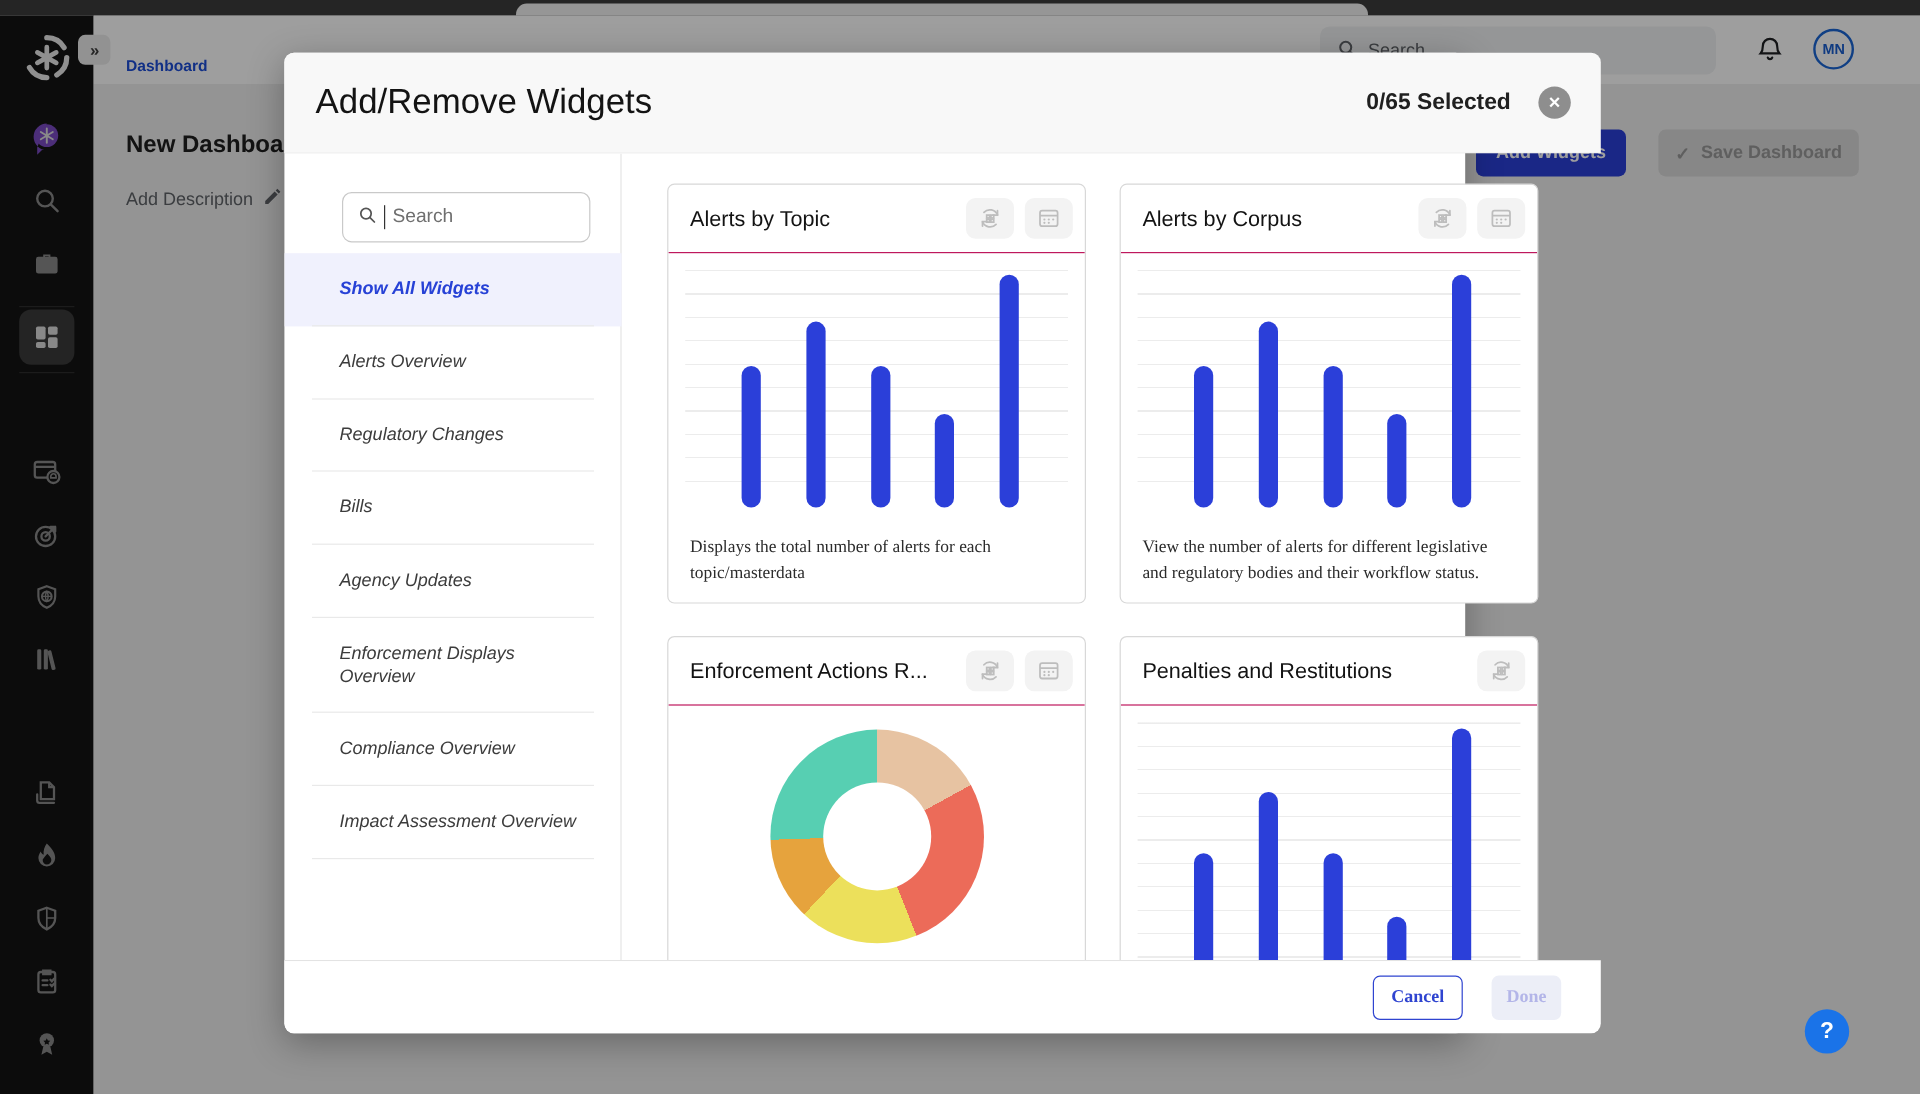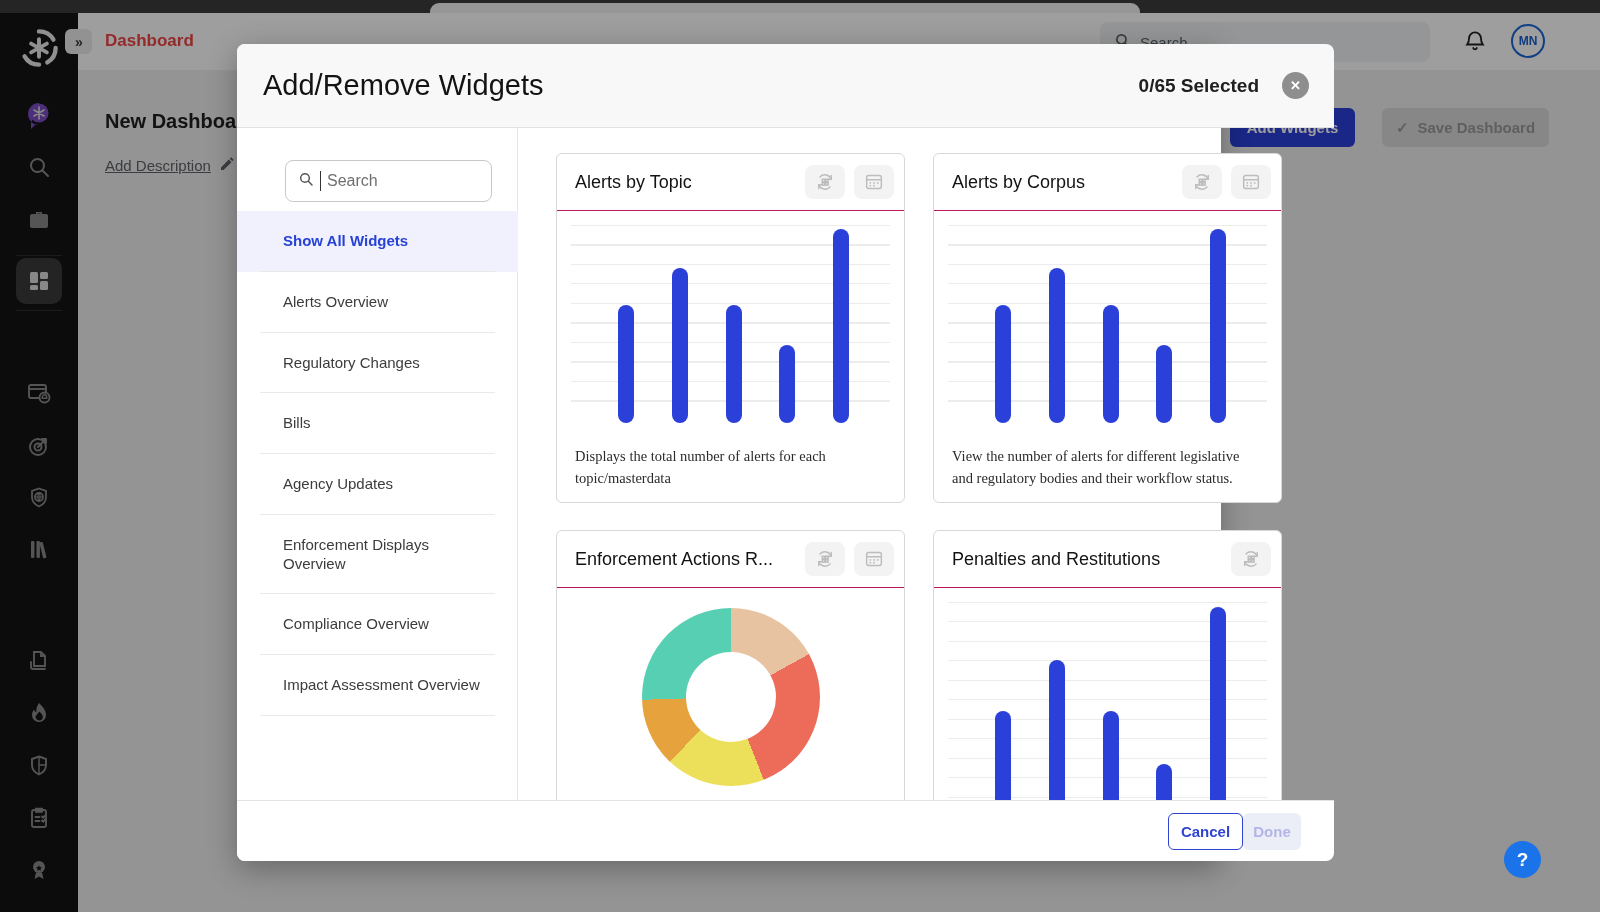--- a/index.html
+++ b/index.html
@@ -14,71 +14,71 @@
   
   .app-sidebar { left:0; top:13px; width:78px; height:899px; background:#141414; }
   .side-ic { position:absolute; left:50%; transform:translate(-50%,-50%); display:flex; align-items:center; justify-content:center; }
   .side-ic svg { display:block; }
   .side-divider { position:absolute; left:16px; width:46px; height:1px; background:#2e2e2e; }
   .tile { width:46px; height:46px; background:#3a3a3a; border-radius:10px; }
 
   
   .app-topbar { left:78px; top:13px; width:1522px; height:57px; background:#ffffff; }
   .expand-btn { left:-13px; top:16px; width:27px; height:25px; background:#ececec; border-radius:6px; color:#3c3c3c; font-size:14px; font-weight:700; display:flex; align-items:center; justify-content:center; letter-spacing:-1px; }
-  .app-title { left:27px; top:18px; font-size:17px; font-weight:600; color:#ef4444; }
+  .app-title { left:27px; top:34px; font-size:13px; font-weight:600; color:#1d4ed8; }
   .top-search { left:1022px; top:9px; width:330px; height:40px; background:#f1f3f4; border-radius:8px; display:flex; align-items:center; padding-left:14px; gap:9px; color:#5f6368; font-size:15px; }
   .bell { left:1384px; top:15px; }
   .avatar { left:1433px; top:11px; width:34px; height:34px; border-radius:50%; border:2px solid #1a66d6; background:#fff; color:#1a5fd0; font-size:12px; font-weight:700; display:flex; align-items:center; justify-content:center; }
 
   
   .app-content { left:78px; top:70px; width:1522px; height:842px; background:#efefef; }
   .page-heading { left:27px; top:40px; font-size:20px; font-weight:700; color:#202020; }
-  .add-desc { left:27px; top:86px; font-size:15px; color:#5f6368; display:flex; gap:8px; align-items:center;text-decoration:underline; }
+  .add-desc { left:27px; top:86px; font-size:15px; color:#5f6368; display:flex; gap:8px; align-items:center; }
   .btn-add-widgets { left:1152px; top:38px; width:125px; height:39px; background:#2b3fd9; border-radius:6px; color:#fff; font-size:15px; font-weight:600; display:flex; align-items:center; justify-content:center; }
   .btn-save-dash { left:1304px; top:38px; width:167px; height:39px; background:#dadada; border-radius:6px; color:#9a9a9a; font-size:15px; font-weight:600; display:flex; align-items:center; justify-content:center; gap:9px; }
 
   
   .overlay { left:0; top:0; width:1600px; height:912px; background:rgba(0,0,0,0.38); z-index:50; }
 
   
   .modal { left:237px; top:44px; width:984px; height:817px; background:#fff; border-radius:8px; z-index:100; box-shadow:0 8px 30px rgba(0,0,0,0.3); }
   .modal-header { left:0; top:0; width:1097px; height:84px; background:#f8f8f8; border-bottom:1px solid #e3e3e3; border-radius:8px 8px 0 0; display:flex; align-items:center; }
   .modal-title { margin-left:26px; font-size:29px; font-weight:500; color:#131313; flex:1; }
   .sel-count { font-size:19px; font-weight:600; color:#202020; }
   .close-btn { width:27px; height:27px; border-radius:50%; background:#8e8e8e; color:#fff; font-size:13px; font-weight:700; display:flex; align-items:center; justify-content:center; margin:0 25px 0 23px; }
 
   .modal-body { left:0; top:84px; width:1097px; height:672px; overflow:hidden; }
 
   
   .cats { position:absolute; left:0; top:0; width:281px; height:672px; border-right:1px solid #e5e5e5; }
   .cat-search { position:absolute; left:48px; top:32px; width:207px; height:42px; border:1px solid #c9c9c9; border-radius:8px; display:flex; align-items:center; padding-left:12px; gap:6px; font-size:16px; color:#6f6f6f; }
   .caret { width:1px; height:20px; background:#333; }
   .cat-list { position:absolute; left:0; top:83px; width:281px; }
-  .cat { position:relative; padding:21px 36px 21px 46px; font-size:15px; color:#3c3c3c; line-height:1.25; }
+  .cat { position:relative; padding:21px 36px 21px 46px; font-size:15px; color:#3c3c3c; line-height:1.25;font-style:italic; }
   .cat::after { content:""; position:absolute; left:23px; right:23px; bottom:0; height:1px; background:#e9e9e9; }
   .cat.selected { background:#f0f1fd; color:#2742d6; font-weight:600; }
 
   
   .widgets { position:absolute; left:281px; top:0; width:816px; height:672px; padding:25px 0 0 38px; display:flex; flex-wrap:wrap; gap:27px 28px; align-content:flex-start; }
   .wcard { width:349px; height:350px; border:1px solid #d8d8d8; border-radius:6px; background:#fff; overflow:hidden; display:flex; flex-direction:column; }
   .wcard-head { height:57px; min-height:57px; border-bottom:1px solid #be185d; display:flex; align-items:center; padding:0 10px 0 18px; }
   .wcard-title { flex:1; font-size:18px; font-weight:500; color:#131313; white-space:nowrap; overflow:hidden; }
   .icon-btn { width:40px; height:34px; background:#f3f3f3; border-radius:8px; display:flex; align-items:center; justify-content:center; margin-left:9px; }
   .wchart { position:relative; height:222px; min-height:222px; }
   .wchart.tall { height:293px; min-height:293px; }
   .grid-bg { position:absolute; left:14px; right:14px; top:14px; bottom:14px;
              background:repeating-linear-gradient(to bottom, #ececec 0 1px, transparent 1px 19.5px); }
   .bars { position:absolute; left:0; right:0; top:16px; bottom:10px; display:flex; align-items:flex-end; justify-content:space-between; padding:0 55px 0 61px; }
   .vbar { width:16px; border-radius:8px; }
   .donut-wrap { position:absolute; left:0; right:0; top:20px; display:flex; justify-content:center; }
   .donut { position:relative; width:178px; height:178px; border-radius:50%; }
   .donut .hole { position:absolute; inset:44px; background:#fff; border-radius:50%; }
   .wdesc { flex:1; padding:13px 18px; font-size:14.5px; color:#2b2b2b; line-height:1.5;font-family:Liberation Serif, serif; }
 
-  .modal-footer { left:0; top:756px; width:1097px; height:61px; background:#fff; border-top:1px solid #e3e3e3; border-radius:0 0 8px 8px; display:flex; align-items:center; justify-content:flex-end; padding-right:33px; }
+  .modal-footer { left:0; top:756px; width:1097px; height:61px; background:#fff; border-top:1px solid #e3e3e3; border-radius:0 0 8px 8px; display:flex; align-items:center; justify-content:flex-end; gap:24px; padding-right:33px;font-family:Liberation Serif, serif; }
   .btn-cancel { width:75px; height:37px; border:1px solid #2f44d0; border-radius:6px; background:#fff; color:#2f44d0; font-size:15px; font-weight:600; display:flex; align-items:center; justify-content:center; }
   .btn-done { width:58px; height:37px; border-radius:6px; background:#eceef7; color:#b3b5e8; font-size:15px; font-weight:600; display:flex; align-items:center; justify-content:center;text-align:center; }
 
   .help-fab { left:1504px; top:841px; width:37px; height:37px; border-radius:50%; background:#1a73e8; color:#fff; font-size:19px; font-weight:700; display:flex; align-items:center; justify-content:center; z-index:200; }
 </style>
 </head>
 <body>
 
 <div class="abs browser-strip">
   <div class="abs tab-sliver"></div>

